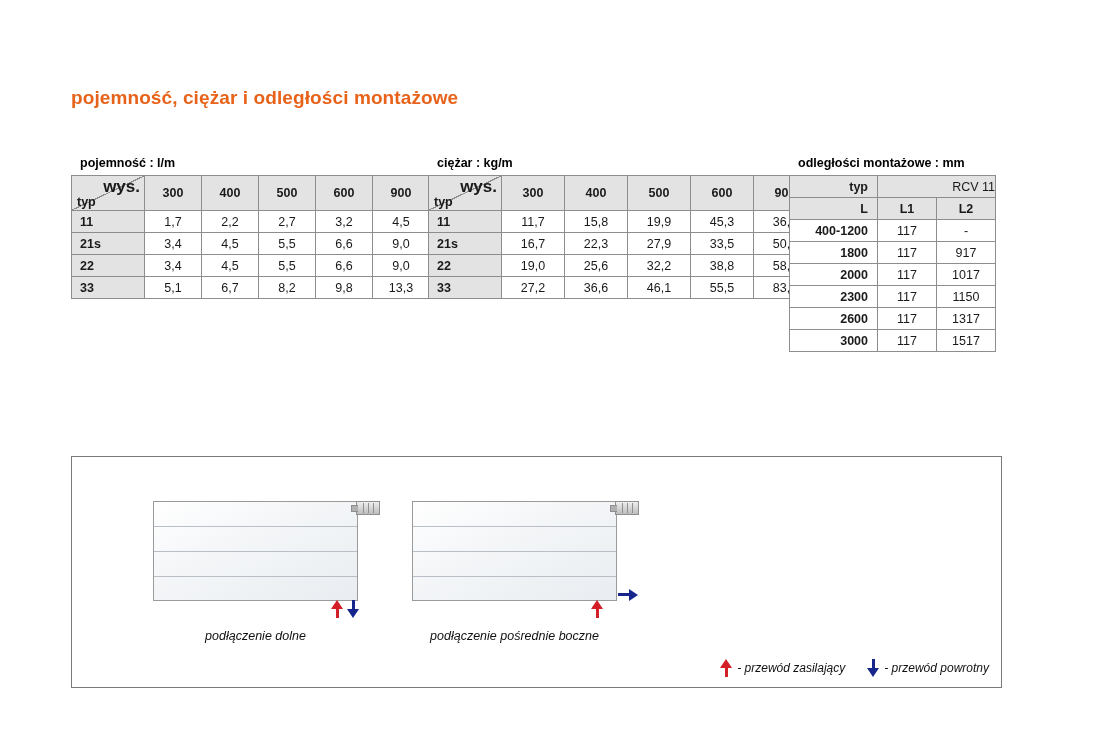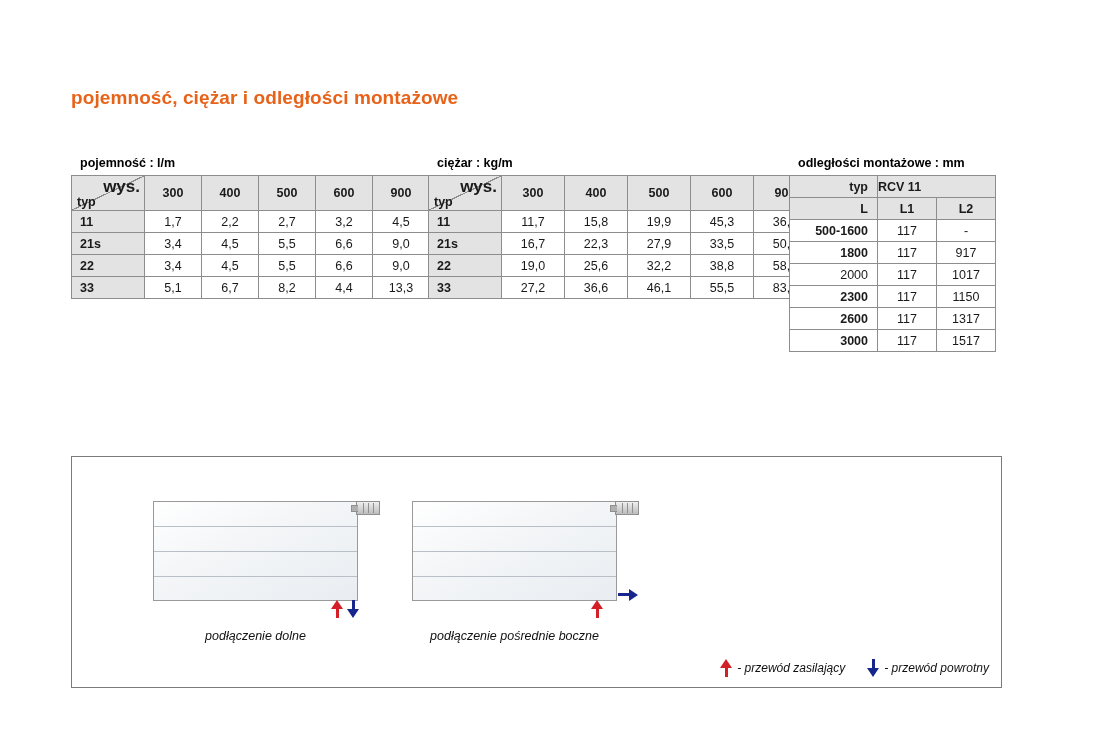--- a/index.html
+++ b/index.html
@@ -110,21 +110,21 @@
   #table-weight td.rowhead, #table-weight .corner { width: 64px; }
   #table-weight th.colh, #table-weight td.val { width: 50px; }
 
   
   #table-mounting { left: 789px; top: 133px; font-size: 12.5px; }
   #table-mounting td, #table-mounting th { height: 21px; }
   #table-mounting .mh { background: #e3e3e3; font-weight: bold; }
   #table-mounting .c1 { width: 78px; text-align: right; padding-right: 9px; }
   #table-mounting .c2 { width: 58px; text-align: center; }
   #table-mounting .c3 { width: 58px; text-align: center; }
-  #table-mounting .rcv { text-align: left; font-weight: bold; }
+  #table-mounting .rcv { text-align: right; font-weight: normal; }
 
   
   .panel {
     position: absolute;
     left: 71px;
     top: 414px;
     width: 929px;
     height: 230px;
     border: 1px solid #7b7b7b;
     background: #ffffff;
@@ -275,21 +275,21 @@
         <td class="val">4,5</td>
         <td class="val">5,5</td>
         <td class="val">6,6</td>
         <td class="val">9,0</td>
       </tr>
       <tr>
         <td class="rowhead">33</td>
         <td class="val">5,1</td>
         <td class="val">6,7</td>
         <td class="val">8,2</td>
-        <td class="val">4,4</td>
+        <td class="val">9,8</td>
         <td class="val">13,3</td>
       </tr>
     </tbody>
   </table>
 
   <div class="table-caption" id="cap-weight">ciężar : kg/m</div>
   <table class="grid" id="table-weight">
     <thead>
       <tr>
         <th class="corner">
@@ -346,31 +346,31 @@
       <tr>
         <td class="mh c1">typ</td>
         <td class="mh rcv" colspan="2">RCV 11</td>
       </tr>
       <tr>
         <td class="mh c1">L</td>
         <td class="mh c2">L1</td>
         <td class="mh c3">L2</td>
       </tr>
       <tr>
-        <td class="c1" style="font-weight:bold">500-1600</td>
+        <td class="c1" style="font-weight:bold">400-1200</td>
         <td class="c2">117</td>
         <td class="c3">-</td>
       </tr>
       <tr>
         <td class="c1" style="font-weight:bold">1800</td>
         <td class="c2">117</td>
         <td class="c3">917</td>
       </tr>
       <tr>
-        <td class="c1" style="font-weight:normal">2000</td>
+        <td class="c1" style="font-weight:bold">2000</td>
         <td class="c2">117</td>
         <td class="c3">1017</td>
       </tr>
       <tr>
         <td class="c1" style="font-weight:bold">2300</td>
         <td class="c2">117</td>
         <td class="c3">1150</td>
       </tr>
       <tr>
         <td class="c1" style="font-weight:bold">2600</td>

